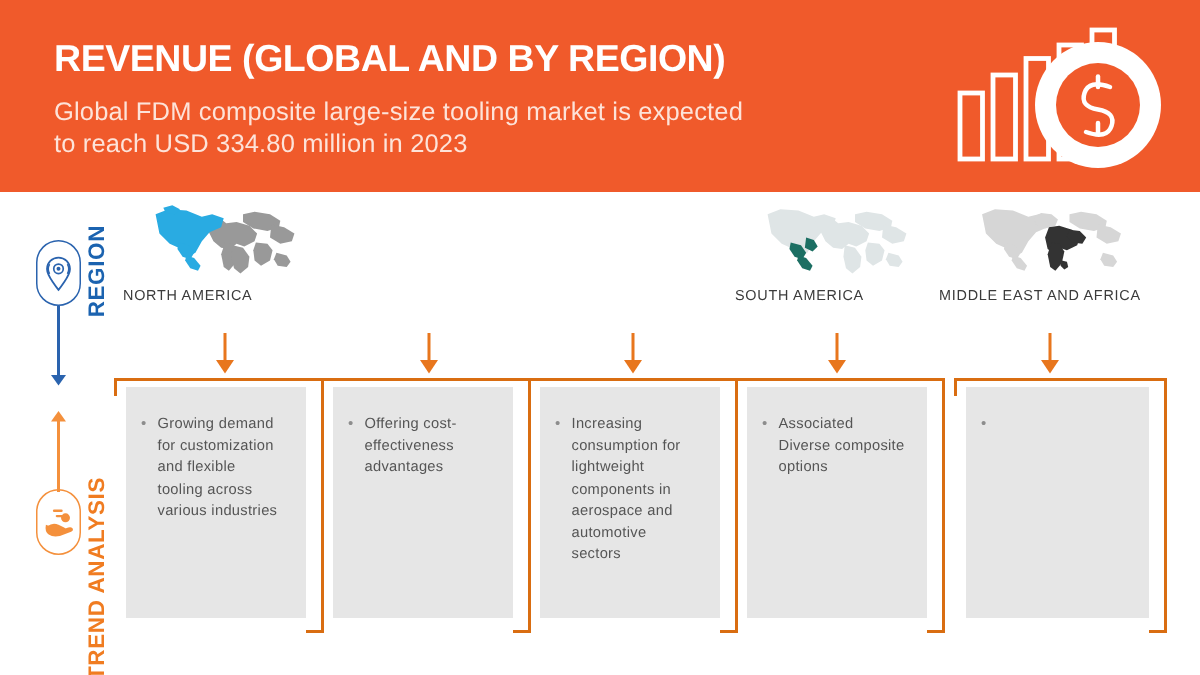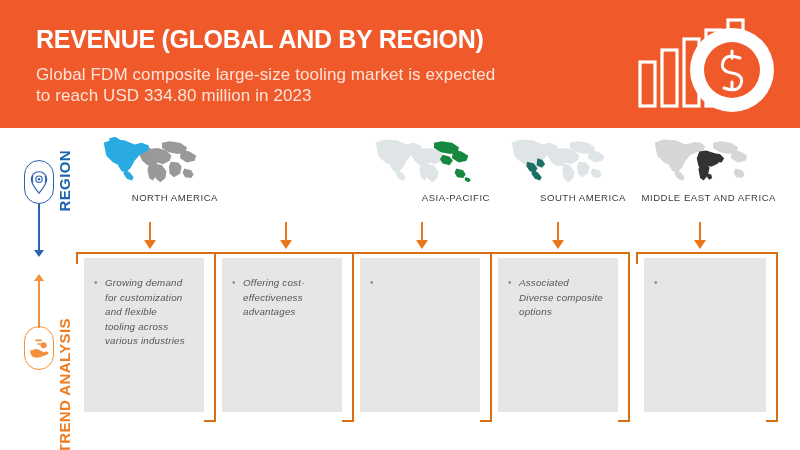--- a/index.html
+++ b/index.html
@@ -61,21 +61,21 @@
     left: 34px; top: 274px;
     border-left: 5px solid transparent; border-right: 5px solid transparent;
     border-bottom: 7px solid #f4903c;
   }
 
   
   .region-col { position: absolute; top: 136px; }
   .region-map { position: relative; width: 100%; height: 48px; }
   .region-map svg { display: block; margin: 0 auto; }
   .region-name {
-    margin-top: 8px; text-align: right;
+    margin-top: 8px; text-align: left;
     font-size: 9.6px; color: #3b3b3b; letter-spacing: 0.5px;
     white-space: nowrap;
   }
   .down-arrow { position: absolute; top: 222px; width: 12px; height: 28px; }
   .down-arrow .shaft {
     position: absolute; left: 5px; top: 0; width: 2px; height: 20px; background: #e8761d;
   }
   .down-arrow .head {
     position: absolute; left: 0; top: 18px; width: 0; height: 0;
     border-left: 6px solid transparent; border-right: 6px solid transparent;
@@ -103,21 +103,21 @@
     background: #e6e6e6;
   }
   .trend-list { padding: 18px 14px 10px 10px; }
   .trend-item {
     display: flex; align-items: flex-start;
     font-size: 9.8px; line-height: 14.5px; color: #555555; letter-spacing: 0.2px;
   }
   .trend-bullet {
     flex: 0 0 auto; width: 11px; color: #8d8d8d; font-size: 10px; line-height: 14.5px;
   }
-  .trend-text { flex: 1 1 auto; font-style: italic; }
+  .trend-text { flex: 1 1 auto; }
 </style>
 </head>
 <body>
 
 <div id="root">
 
   <div class="header">
     <div class="header-title">REVENUE (GLOBAL AND BY REGION)</div>
     <div class="header-sub">Global FDM composite large-size tooling market is expected to reach USD 334.80 million in 2023</div>
 
@@ -184,42 +184,20 @@
           <path d="M24 30 l8 2 4 6 -3 5 -6 -2 -4 -6 Z"></path>
           <path d="M30 40 l6 2 5 6 -2 4 -6 -2 -4 -6 Z"></path>
           <path d="M12 3 l7 -2 6 3 -4 4 -7 -1 Z"></path>
         </g>
       </svg>
     </div>
     <div class="region-name">NORTH AMERICA</div>
   </div>
 
 
-  <div class="region-col" style="left:354px; width:136px;">
-    <div class="region-map">
-      <svg viewBox="0 0 120 56" width="110" height="48">
-        <g fill="#dfe5e6">
-          <path d="M6 8 l10 -4 14 1 12 5 8 -2 9 3 -2 7 -9 4 -6 7 -5 9 -6 3 -5 -6 -9 -4 -8 -8 Z"></path>
-          <path d="M24 30 l8 2 4 6 -3 5 -6 -2 -4 -6 Z"></path>
-          <path d="M30 40 l6 2 5 6 -2 4 -6 -2 -4 -6 Z"></path>
-          <path d="M42 14 l6 -4 8 1 5 4 8 -1 10 3 6 6 -2 6 -8 4 -6 -2 -5 4 -7 -1 -6 -5 -4 -8 Z"></path>
-          <path d="M60 30 l6 1 4 6 -2 9 -5 6 -4 -3 -2 -10 Z"></path>
-          <path d="M66 32 l8 2 5 7 -1 8 -6 5 -5 -4 -2 -9 Z"></path>
-        </g>
-        <g fill="#16883f">
-          <path d="M74 8 l9 -2 12 2 8 5 -1 5 -9 3 -11 -2 -8 -5 Z"></path>
-          <path d="M96 16 l10 2 8 5 -2 6 -9 2 -8 -5 Z"></path>
-          <path d="M84 22 l8 2 4 5 -4 5 -8 -2 -3 -5 Z"></path>
-          <path d="M100 38 l8 2 3 5 -3 4 -7 -1 -3 -5 Z"></path>
-          <path d="M110 48 l5 1 2 3 -3 2 -4 -2 Z"></path>
-        </g>
-      </svg>
-    </div>
-    <div class="region-name">ASIA-PACIFIC</div>
-  </div>
 
   <div class="region-col" style="left:626px; width:150px;">
     <div class="region-map">
       <svg viewBox="0 0 120 56" width="110" height="48">
         <g fill="#d6d6d6">
           <path d="M6 8 l10 -4 14 1 12 5 8 -2 9 3 -2 7 -9 4 -6 7 -5 9 -6 3 -5 -6 -9 -4 -8 -8 Z"></path>
           <path d="M24 30 l8 2 4 6 -3 5 -6 -2 -4 -6 Z"></path>
           <path d="M30 40 l6 2 5 6 -2 4 -6 -2 -4 -6 Z"></path>
           <path d="M74 8 l9 -2 12 2 8 5 -1 5 -9 3 -11 -2 -8 -5 Z"></path>
           <path d="M96 16 l10 2 8 5 -2 6 -9 2 -8 -5 Z"></path>
@@ -303,20 +281,21 @@
       </div>
     </div>
   </div>
 
   <div class="trend-wrap" style="left:354px; width:138px;">
     <div class="bracket"></div>
     <div class="trend-box">
       <div class="trend-list">
         <div class="trend-item">
           <span class="trend-bullet">•</span>
+          <span class="trend-text">Increasing consumption for lightweight components in aerospace and automotive sectors</span>
         </div>
       </div>
     </div>
   </div>
 
   <div class="trend-wrap" style="left:492px; width:138px;">
     <div class="bracket"></div>
     <div class="trend-box">
       <div class="trend-list">
         <div class="trend-item">

